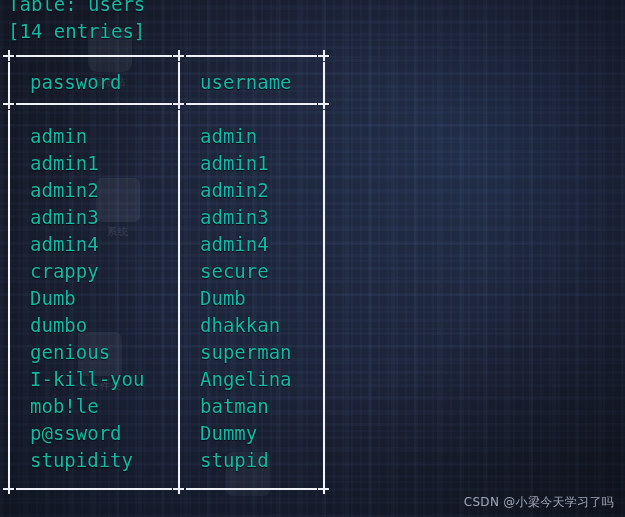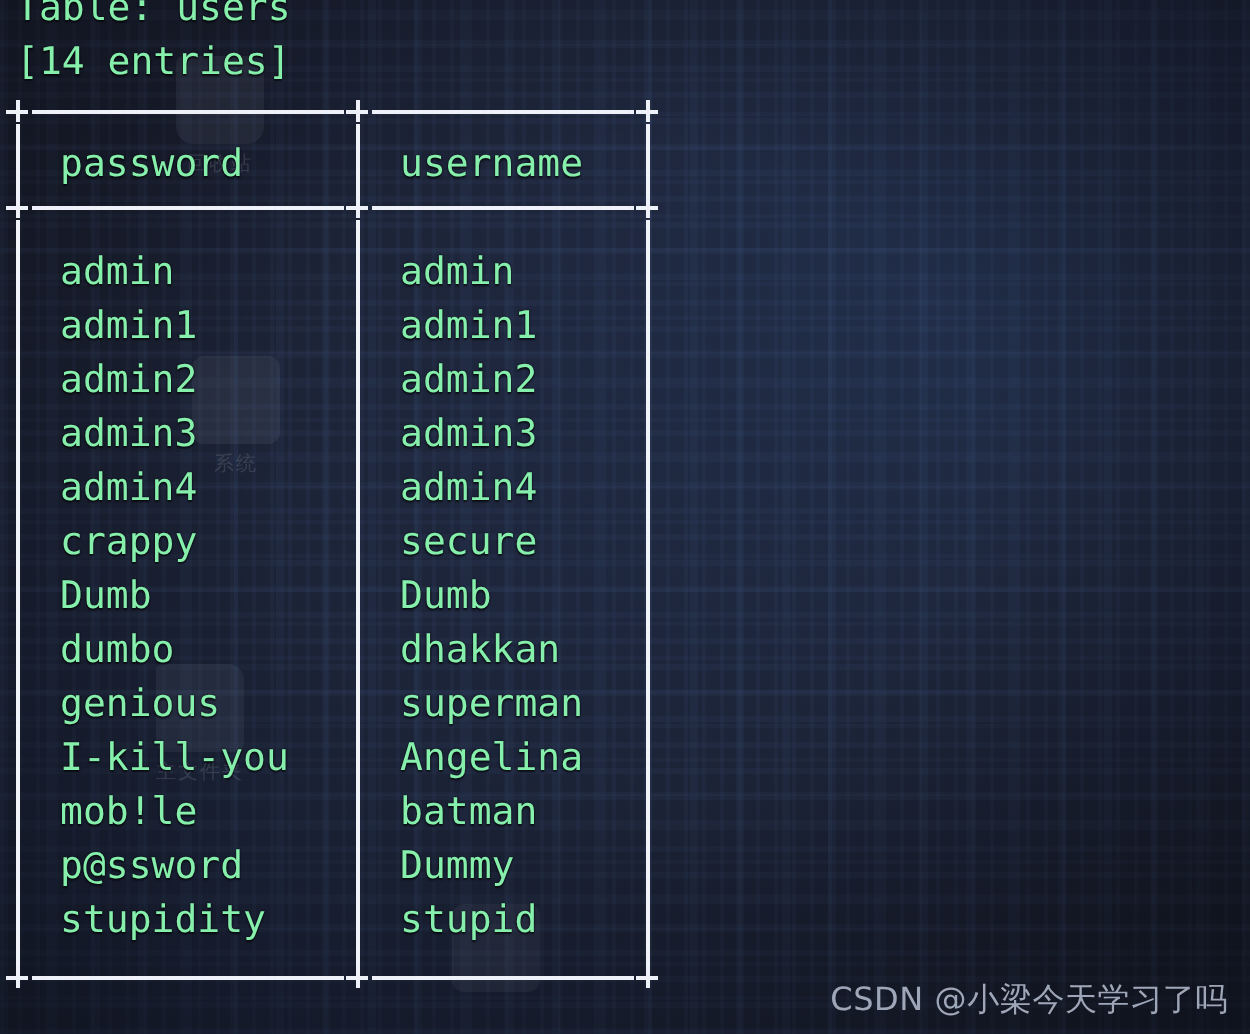--- a/index.html
+++ b/index.html
@@ -89,21 +89,21 @@
   #icon-system  { left: 70px;  top: 178px; }
   #icon-home    { left: 52px;  top: 332px; }
   #icon-doc     { left: 200px; top: 452px; opacity: 0.10; }
 
   
   .term {
     position: absolute;
     left: 0; top: 0;
     width: 625px;
     height: 517px;
-    color: #86efac;
+    color: #14b8a6;
     font-size: 19px;
     line-height: 27px;
     white-space: pre;
     text-shadow: 0 0 1px rgba(0,0,0,0.85), 0 1px 1px rgba(0,0,0,0.6);
   }
   .term-line {
     position: absolute;
     left: 8px;
     white-space: pre;
   }
@@ -154,21 +154,21 @@
     background: #eef1f7;
   }
 
   
   .watermark {
     position: absolute;
     right: 11px;
     bottom: 6px;
     color: #aab3c4;
     font-family: "DejaVu Sans", "Liberation Sans", sans-serif;
-    font-size: 16px;
+    font-size: 12px;
     letter-spacing: 0.3px;
     opacity: 0.92;
   }
 </style>
 </head>
 <body>
 
 <div id="screen">
 
   <div class="wallpaper"></div>

